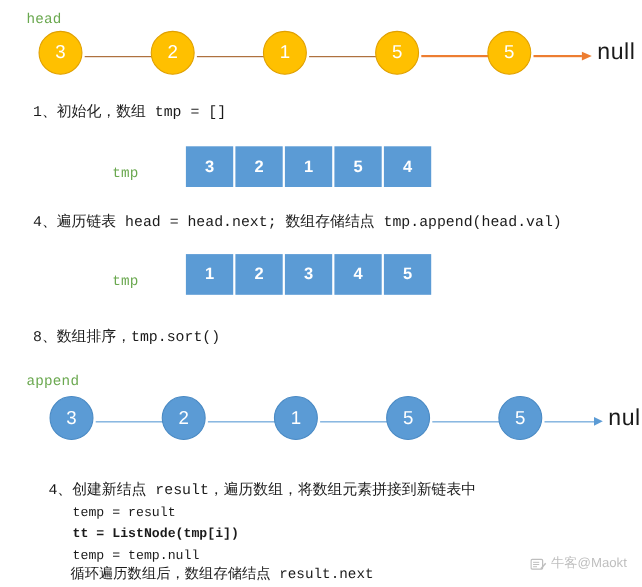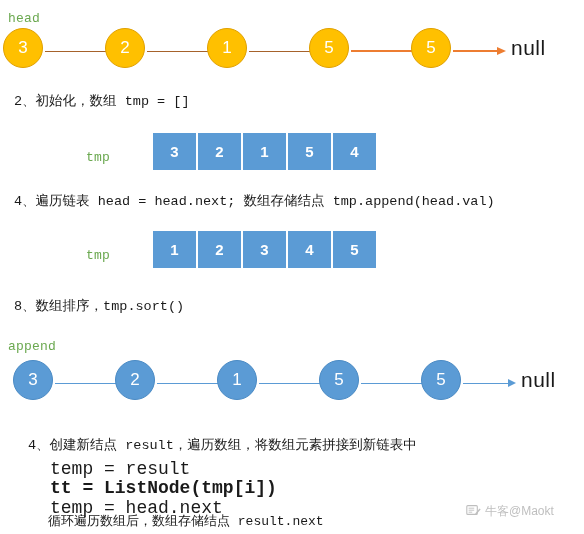--- a/index.html
+++ b/index.html
@@ -8,42 +8,42 @@
     background: #ffffff;
   }
   body {
     width: 584px;
     height: 534px;
     position: relative;
     font-family: "Liberation Serif", serif;
     overflow: hidden;
     color: #000000;
   }
-  .abs { position: absolute; }
+  .abs { position: absolute; margin-left: 16px; }
 
   
   .ptr-label {
     font-family: "Liberation Mono", monospace;
     font-size: 13px;
     color: #6AA84F;
     letter-spacing: 0.2px;
     white-space: nowrap;
   }
 
   
   .step-text {
     font-family: "Liberation Mono", monospace;
     font-size: 13.5px;
     color: #1a1a1a;
     white-space: nowrap;
     letter-spacing: 0px;
   }
   .code-line {
     font-family: "Liberation Mono", monospace;
-    font-size: 18px;
+    font-size: 12px;
     color: #1a1a1a;
     white-space: nowrap;
   }
 
   
   .node {
     width: 40px;
     height: 40px;
     border-radius: 50%;
     display: flex;
@@ -92,21 +92,21 @@
     font-size: 15px;
     font-weight: bold;
     margin-right: 2px;
     box-sizing: border-box;
   }
   .arr-row { display: flex; }
 
   
   .watermark {
     display: flex;
-    align-items: flex-start;
+    align-items: flex-end;
     gap: 4px;
     opacity: 0.55;
   }
   .watermark-text {
     font-family: "Liberation Sans", sans-serif;
     font-size: 12px;
     color: #8a8a8a;
     white-space: nowrap;
   }
   .wm-icon { width: 15px; height: 13px; }
@@ -161,21 +161,21 @@
   </div>
 
   <div class="abs" style="left:453px; top:21px; width:53px; display:flex; align-items:center;">
     <div class="arrow-line" style="flex:1; border-top-width:2.2px; border-top-color:#ED7D31;"></div>
     <div class="arrow-head" style="border-left:9px solid #ED7D31;"></div>
   </div>
 
   <div class="abs null-text" style="left:511px; top:10px;">null</div>
 </div>
 
-<div class="abs step-text" style="left:14px; top:92px;">2、初始化，数组 tmp = []</div>
+<div class="abs step-text" style="left:14px; top:92px;">1、初始化，数组 tmp = []</div>
 
 <div class="abs ptr-label" style="left:86px; top:150px;">tmp</div>
 
 <div class="abs arr-row" style="left:153px; top:133px;">
   <div class="arr-cell">
       <span>3</span>
     </div>
   <div class="arr-cell">
       <span>2</span>
     </div>
@@ -258,21 +258,21 @@
     <div class="arrow-head" style="border-left:8px solid #5B9BD5;"></div>
   </div>
 
   <div class="abs null-text" style="left:521px; top:10px;">null</div>
 </div>
 
 <div class="abs step-text" style="left:28px; top:436px;">4、创建新结点 result，遍历数组，将数组元素拼接到新链表中</div>
 
 <div class="abs code-line" style="left:50px; top:459px;">temp = result</div>
 <div class="abs code-line" style="left:50px; top:478px;font-weight:bold;">tt = ListNode(tmp[i])</div>
-<div class="abs code-line" style="left:50px; top:498px;">temp = head.next</div>
+<div class="abs code-line" style="left:50px; top:498px;">temp = temp.null</div>
 <div class="abs step-text" style="left:48px; top:512px; font-size:13px;">循环遍历数组后，数组存储结点 result.next</div>
 
 <div class="abs watermark" style="left:466px; top:503px;">
   <span class="wm-icon">
     <svg width="15" height="13" viewBox="0 0 15 13" xmlns="http://www.w3.org/2000/svg">
       <rect x="0.8" y="1.6" width="10.5" height="8.8" rx="1" fill="none" stroke="#8a8a8a" stroke-width="1.1"></rect>
       <line x1="2.6" y1="4.2" x2="8.2" y2="4.2" stroke="#8a8a8a" stroke-width="0.9"></line>
       <line x1="2.6" y1="6.2" x2="8.2" y2="6.2" stroke="#8a8a8a" stroke-width="0.9"></line>
       <line x1="2.6" y1="8.2" x2="6.2" y2="8.2" stroke="#8a8a8a" stroke-width="0.9"></line>
       <path d="M9.2 9.6 L13.6 4.6 L14.6 5.6 L10.2 10.6 Z" fill="#8a8a8a"></path>

